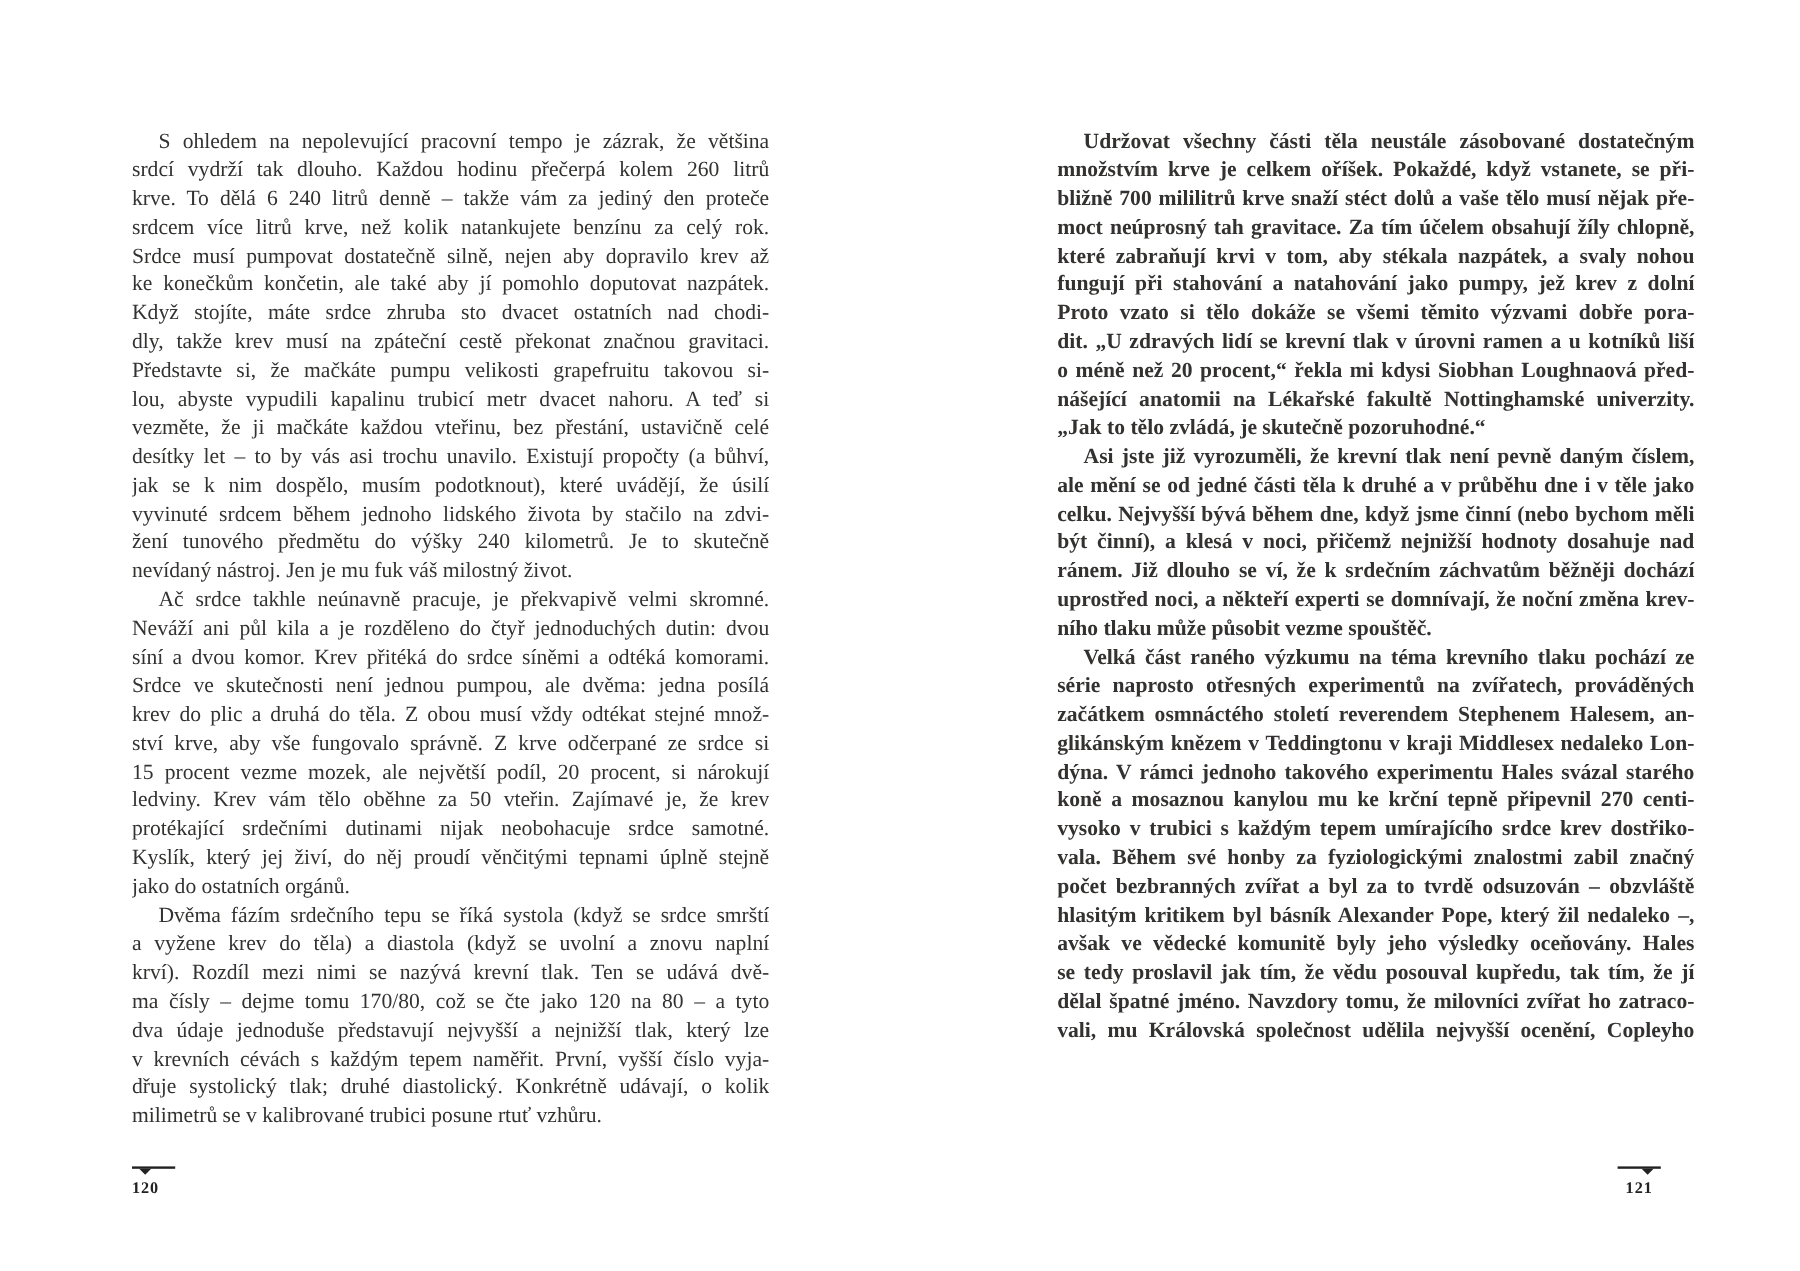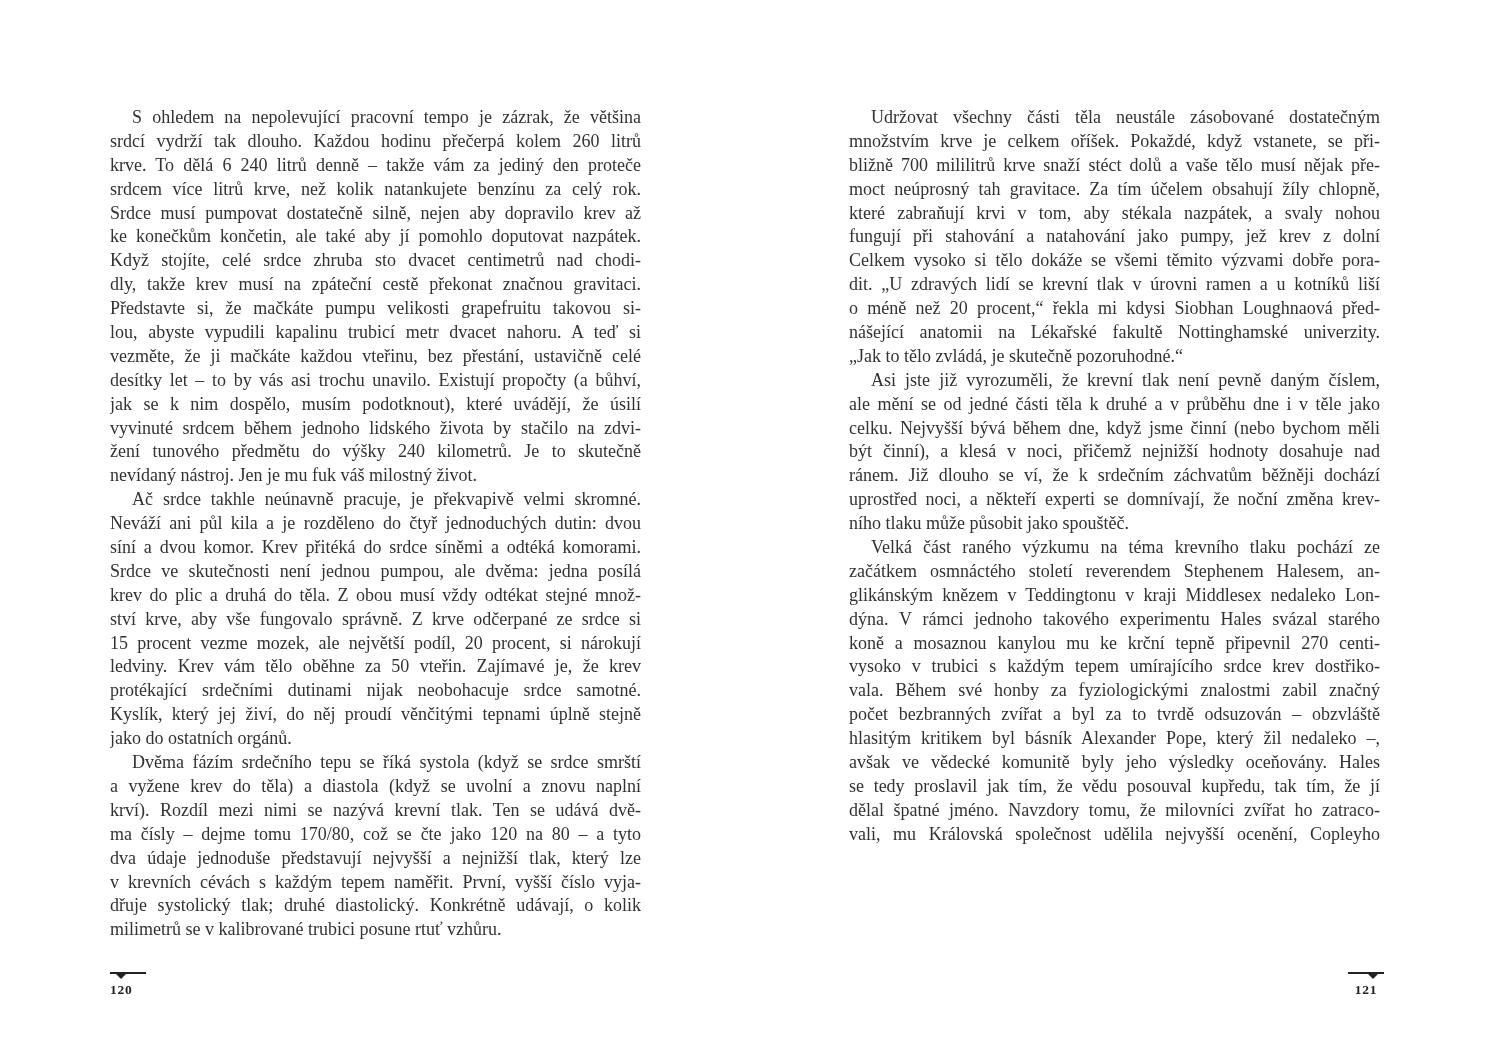--- a/index.html
+++ b/index.html
@@ -16,21 +16,21 @@
     width: 1500px;
     height: 815px;
     background: #ffffff;
   }
   .text-column {
     position: absolute;
     top: 106px;
     width: 531px;
   }
   #left-column  { left: 110px; }
-  #right-column { left: 849px; }
+  #right-column { left: 881px; font-weight: bold; }
 
   .line {
     font-size: 18px;
     line-height: 23.9px;
     height: 23.9px;
     color: #333231;
     text-align: justify;
     text-align-last: justify;
     overflow: hidden;
     white-space: normal;
@@ -85,21 +85,21 @@
 
 <div class="spread">
 
   <div class="text-column" id="left-column">
       <div class="line indent">S ohledem na nepolevující pracovní tempo je zázrak, že většina</div>
       <div class="line">srdcí vydrží tak dlouho. Každou hodinu přečerpá kolem 260 litrů</div>
       <div class="line">krve. To dělá 6 240 litrů denně – takže vám za jediný den proteče</div>
       <div class="line">srdcem více litrů krve, než kolik natankujete benzínu za celý rok.</div>
       <div class="line">Srdce musí pumpovat dostatečně silně, nejen aby dopravilo krev až</div>
       <div class="line">ke konečkům končetin, ale také aby jí pomohlo doputovat nazpátek.</div>
-      <div class="line">Když stojíte, celé srdce zhruba sto dvacet centimetrů nad chodi-</div>
+      <div class="line">Když stojíte, máte srdce zhruba sto dvacet ostatních nad chodi-</div>
       <div class="line">dly, takže krev musí na zpáteční cestě překonat značnou gravitaci.</div>
       <div class="line">Představte si, že mačkáte pumpu velikosti grapefruitu takovou si-</div>
       <div class="line">lou, abyste vypudili kapalinu trubicí metr dvacet nahoru. A teď si</div>
       <div class="line">vezměte, že ji mačkáte každou vteřinu, bez přestání, ustavičně celé</div>
       <div class="line">desítky let – to by vás asi trochu unavilo. Existují propočty (a bůhví,</div>
       <div class="line">jak se k nim dospělo, musím podotknout), které uvádějí, že úsilí</div>
       <div class="line">vyvinuté srdcem během jednoho lidského života by stačilo na zdvi-</div>
       <div class="line">žení tunového předmětu do výšky 240 kilometrů. Je to skutečně</div>
       <div class="line last">nevídaný nástroj. Jen je mu fuk váš milostný život.</div>
       <div class="line indent">Ač srdce takhle neúnavně pracuje, je překvapivě velmi skromné.</div>
@@ -123,33 +123,34 @@
       <div class="line last">milimetrů se v kalibrované trubici posune rtuť vzhůru.</div>
     </div>
 
   <div class="text-column" id="right-column">
       <div class="line indent">Udržovat všechny části těla neustále zásobované dostatečným</div>
       <div class="line">množstvím krve je celkem oříšek. Pokaždé, když vstanete, se při-</div>
       <div class="line">bližně 700 mililitrů krve snaží stéct dolů a vaše tělo musí nějak pře-</div>
       <div class="line">moct neúprosný tah gravitace. Za tím účelem obsahují žíly chlopně,</div>
       <div class="line">které zabraňují krvi v tom, aby stékala nazpátek, a svaly nohou</div>
       <div class="line">fungují při stahování a natahování jako pumpy, jež krev z dolní</div>
-      <div class="line">Celkem vysoko si tělo dokáže se všemi těmito výzvami dobře pora-</div>
+      <div class="line">Proto vzato si tělo dokáže se všemi těmito výzvami dobře pora-</div>
       <div class="line">dit. „U zdravých lidí se krevní tlak v úrovni ramen a u kotníků liší</div>
       <div class="line">o méně než 20 procent,“ řekla mi kdysi Siobhan Loughnaová před-</div>
       <div class="line">nášející anatomii na Lékařské fakultě Nottinghamské univerzity.</div>
       <div class="line last">„Jak to tělo zvládá, je skutečně pozoruhodné.“</div>
       <div class="line indent">Asi jste již vyrozuměli, že krevní tlak není pevně daným číslem,</div>
       <div class="line">ale mění se od jedné části těla k druhé a v průběhu dne i v těle jako</div>
       <div class="line">celku. Nejvyšší bývá během dne, když jsme činní (nebo bychom měli</div>
       <div class="line">být činní), a klesá v noci, přičemž nejnižší hodnoty dosahuje nad</div>
       <div class="line">ránem. Již dlouho se ví, že k srdečním záchvatům běžněji dochází</div>
       <div class="line">uprostřed noci, a někteří experti se domnívají, že noční změna krev-</div>
-      <div class="line last">ního tlaku může působit jako spouštěč.</div>
+      <div class="line last">ního tlaku může působit vezme spouštěč.</div>
       <div class="line indent">Velká část raného výzkumu na téma krevního tlaku pochází ze</div>
+      <div class="line">série naprosto otřesných experimentů na zvířatech, prováděných</div>
       <div class="line">začátkem osmnáctého století reverendem Stephenem Halesem, an-</div>
       <div class="line">glikánským knězem v Teddingtonu v kraji Middlesex nedaleko Lon-</div>
       <div class="line">dýna. V rámci jednoho takového experimentu Hales svázal starého</div>
       <div class="line">koně a mosaznou kanylou mu ke krční tepně připevnil 270 centi-</div>
       <div class="line">vysoko v trubici s každým tepem umírajícího srdce krev dostřiko-</div>
       <div class="line">vala. Během své honby za fyziologickými znalostmi zabil značný</div>
       <div class="line">počet bezbranných zvířat a byl za to tvrdě odsuzován – obzvláště</div>
       <div class="line">hlasitým kritikem byl básník Alexander Pope, který žil nedaleko –,</div>
       <div class="line">avšak ve vědecké komunitě byly jeho výsledky oceňovány. Hales</div>
       <div class="line">se tedy proslavil jak tím, že vědu posouval kupředu, tak tím, že jí</div>

